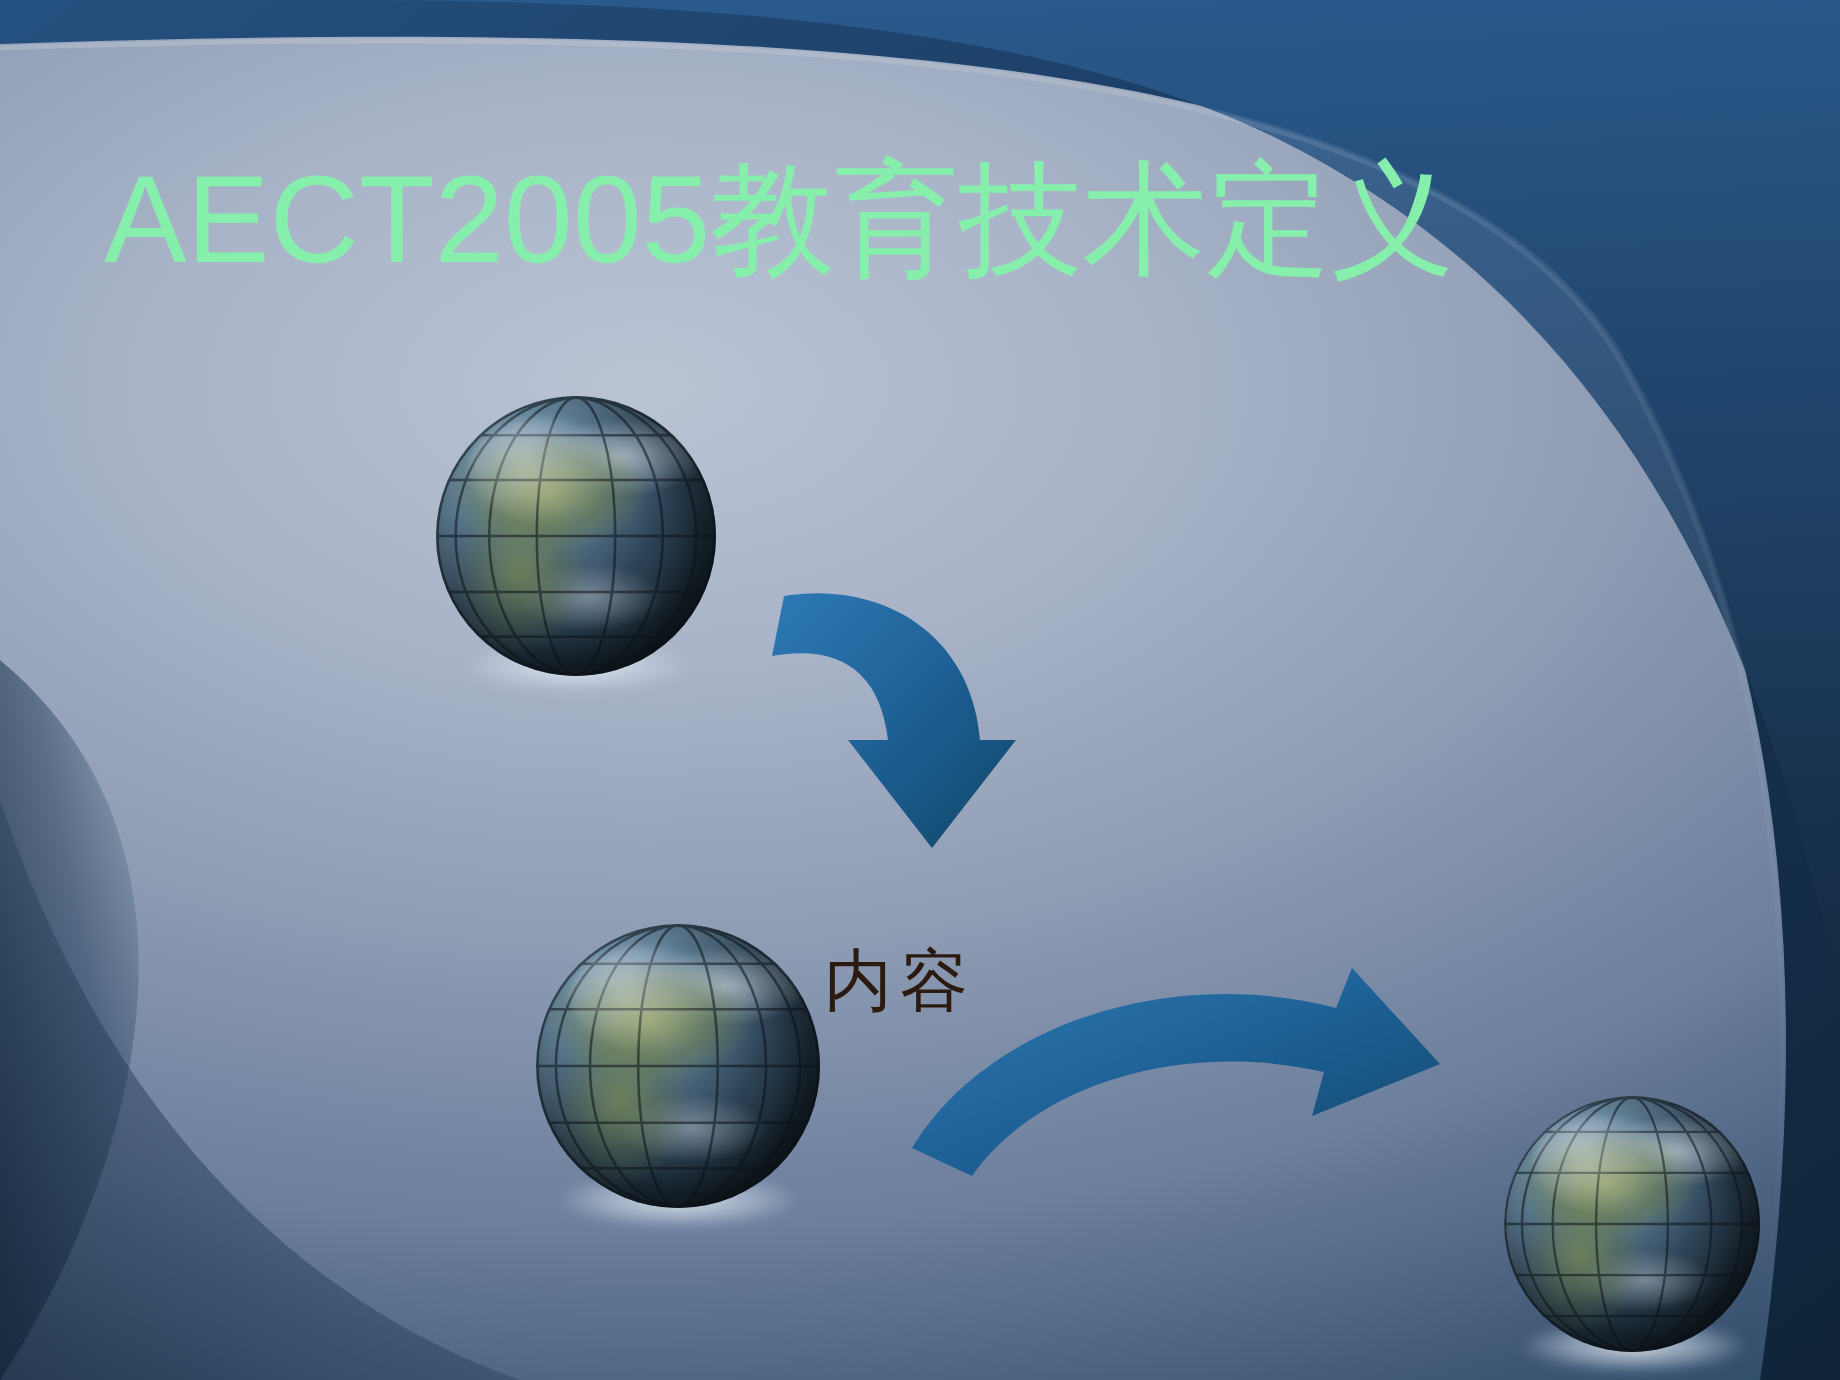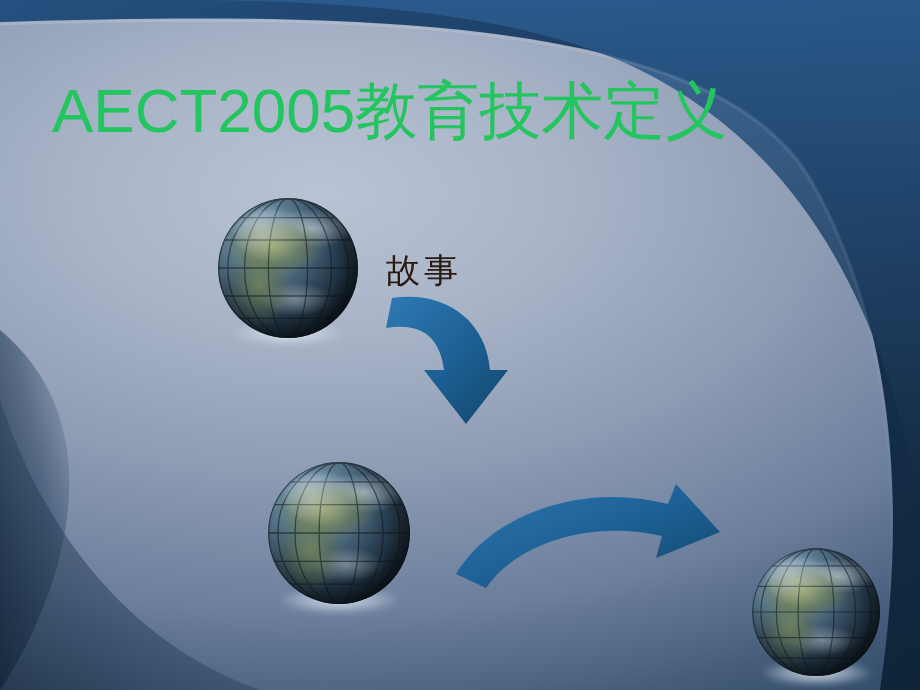--- a/index.html
+++ b/index.html
@@ -31,21 +31,21 @@
   
   .bg-darkbl {
     position: absolute;
     left: 0; top: 0;
     width: 920px; height: 690px;
   }
   .title {
     position: absolute;
     left: 52px;
     top: 78px;
-    color: #22c55e;
+    color: #86efac;
     font-size: 62px;
     line-height: 1.05;
     letter-spacing: 0px;
     white-space: nowrap;
     font-family: "Liberation Sans", "DejaVu Sans", sans-serif;
   }
   .label {
     position: absolute;
     color: #2a1a10;
     font-size: 34px;
@@ -236,15 +236,15 @@
     <path d="M 4 94
              C 40 34, 130 2, 216 24
              L 224 4
              L 268 52
              L 204 78
              L 210 56
              C 140 40, 66 62, 34 108
              Z" fill="url(#arrGrad2)"></path>
   </svg>
 
-  <div class="label" id="label-story">故事</div>
+  <div class="label" id="label-content">内容</div>
 
 </div>
 
 </body></html>

